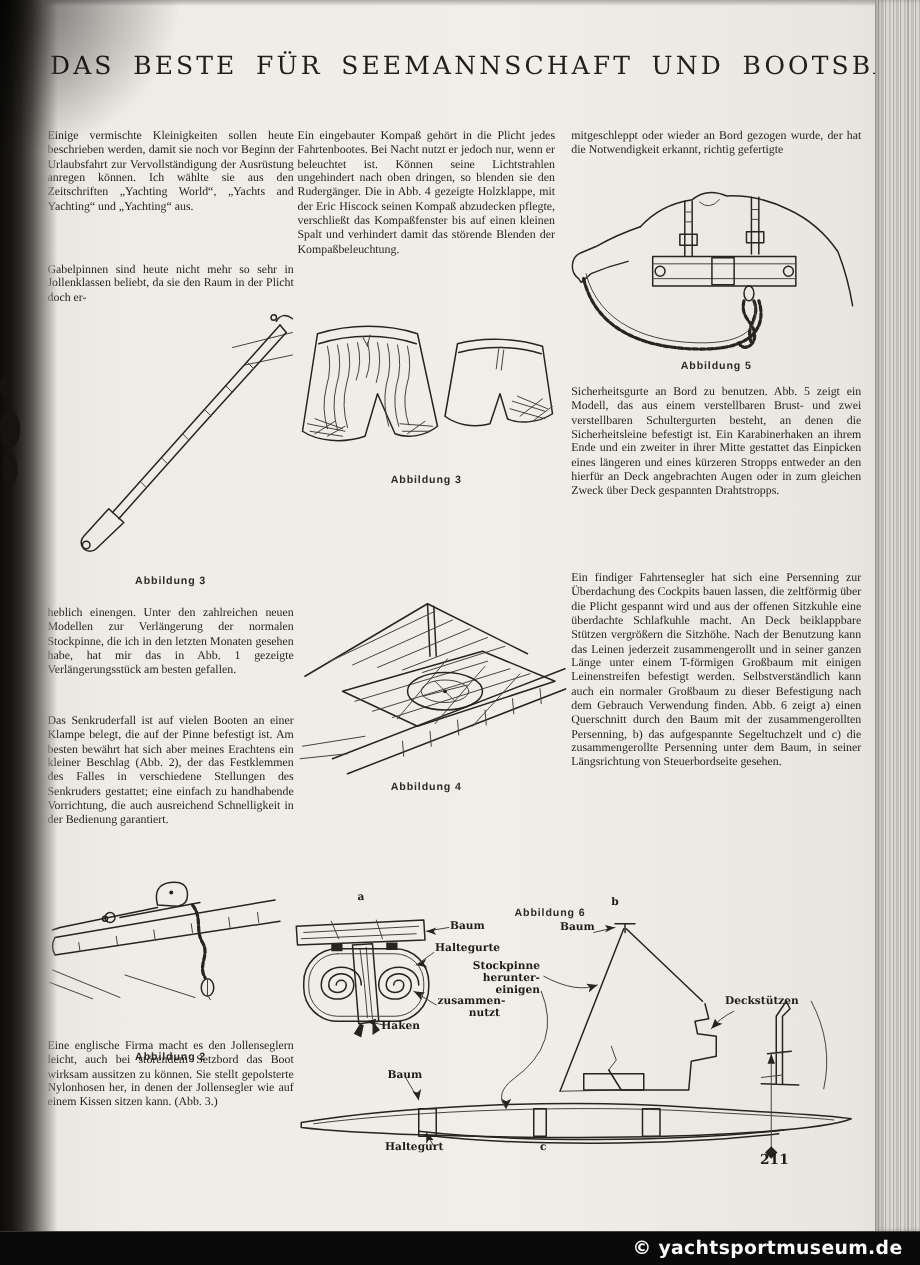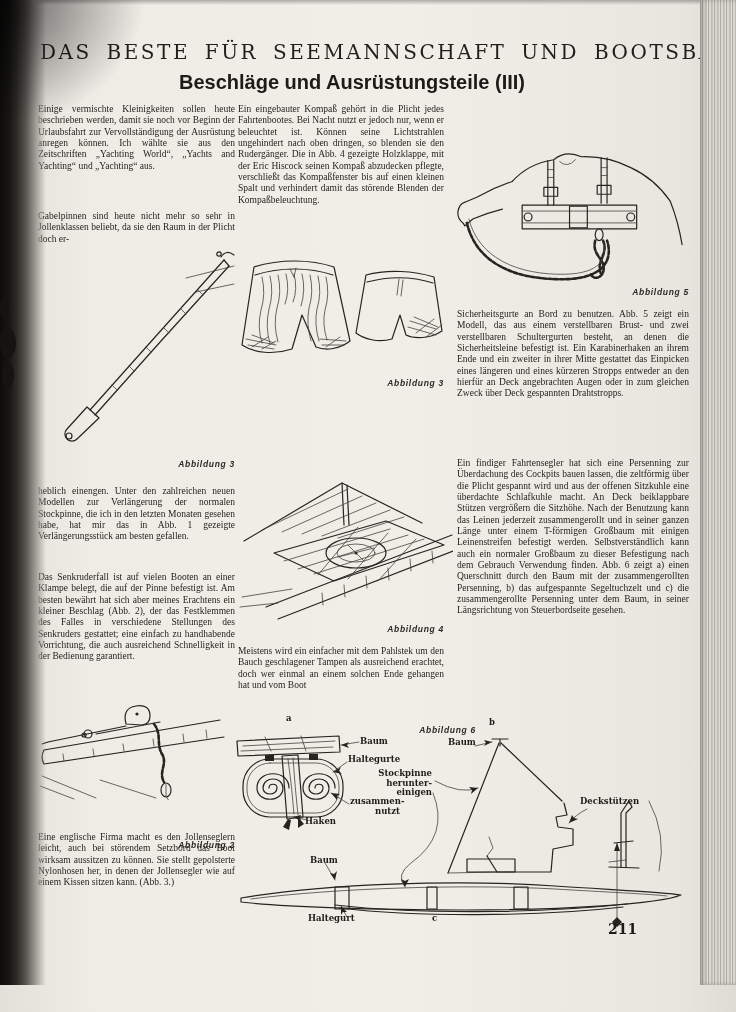--- a/index.html
+++ b/index.html
@@ -24,39 +24,38 @@
   #title{left:40px;top:40px;width:624px;text-align:center;white-space:nowrap;
          font-family:"DejaVu Serif","Liberation Serif",serif;font-size:20px;color:#211f1c;
          letter-spacing:2.5px;word-spacing:6px;}
   #subtitle{left:40px;top:71px;width:624px;text-align:center;
          font-family:"Liberation Sans","DejaVu Sans",sans-serif;font-weight:bold;font-size:20px;color:#1c1b19;}
   .body-text{font-size:9.5px;line-height:11.35px;text-align:justify;color:#201e1b;}
   .col-l{left:38px;width:197px;}
   .col-m{left:238px;width:206px;}
   .col-r{left:457px;width:232px;}
   .caption{font-family:"Liberation Sans","DejaVu Sans",sans-serif;font-weight:bold;font-size:8.5px;
-         letter-spacing:.7px;color:#2b2a27;text-align:right;font-style:italic;}
+         letter-spacing:.7px;color:#2b2a27;text-align:center;}
   .fig-label{font-family:"DejaVu Serif","Liberation Serif",serif;font-weight:bold;font-size:8.5px;
          line-height:9.5px;color:#1d1c19;white-space:nowrap;}
   .fig-label.rt{text-align:right;white-space:normal;}
-  #page-num{left:608px;top:921px;font-weight:bold;font-size:14px;color:#1c1b19;
+  #page-num{left:608px;top:921px;font-weight:bold;font-size:11px;color:#1c1b19;
          font-family:"DejaVu Serif",serif;}
   svg{display:block;}
   .ink{stroke:#26241f;fill:none;stroke-width:1.2;stroke-linecap:round;stroke-linejoin:round;}
   .ink-thin{stroke:#45433e;fill:none;stroke-width:.8;stroke-linecap:round;}
   .ink-fill{fill:#26241f;stroke:none;}
   .rope{stroke:#26241f;fill:none;stroke-width:2.6;stroke-dasharray:4 2;stroke-linecap:round;}
 </style>
 </head>
 <body>
 
 <div id="scan">
 
   <div id="title" class="abs">DAS BESTE FÜR SEEMANNSCHAFT UND BOOTSBAU</div>
-  <div id="subtitle" class="abs">Beschläge und Ausrüstungsteile (III)</div>
 
   <div class="abs body-text col-l" style="top:104px">Einige vermischte Kleinigkeiten sollen heute beschrieben werden, damit sie noch vor Beginn der Urlaubsfahrt zur Vervollständigung der Ausrüstung anregen können. Ich wählte sie aus den Zeitschriften „Yachting World“, „Yachts and Yachting“ und „Yachting“ aus.</div>
   <div class="abs body-text col-l" style="top:211px">Gabelpinnen sind heute nicht mehr so sehr in Jollenklassen beliebt, da sie den Raum in der Plicht doch er-</div>
 
   <div class="abs col-l" style="top:250px;height:205px">
     <svg width="197" height="205" viewBox="0 0 197 205">
       <path class="ink-thin" d="M148 28 L196 16 M158 42 L196 34"></path>
       <path class="ink" d="M186 10 L118 86 L52 160"></path>
       <path class="ink" d="M191 16 L123 91 L57 165"></path>
       <path class="ink" d="M186 10 L191 16 M183 7 q5 -8 13 -2"></path>
@@ -120,22 +119,22 @@
       <path class="ink-thin" d="M100 80 L136 71 M110 68 L126 84"></path>
       <circle class="ink-fill" cx="118" cy="76" r="1.5"></circle>
       <path class="ink" d="M6 64 L104 6 L184 46"></path>
       <path class="ink" d="M104 6 L106 48 M109 8 L111 48"></path>
       <path class="ink-thin" d="M24 53 L110 12 M44 55 L124 19 M64 57 L138 26 M84 59 L152 33 M100 61 L166 40"></path>
       <path class="ink-thin" d="M4 120 L54 112 M2 130 L40 126"></path>
     </svg>
   </div>
   <div class="abs caption col-m" style="top:624px">Abbildung 4</div>
 
-  <div class="abs body-text col-m" style="top:646px">Meistens wird ein einfacher mit dem Pahlstek um den Bauch geschlagener Tampen als ausreichend erachtet, doch wer einmal an einem solchen Ende gehangen hat und vom Boot</div>
-
+
+  <div class="abs body-text col-r" style="top:104px">mitgeschleppt oder wieder an Bord gezogen wurde, der hat die Notwendigkeit erkannt, richtig gefertigte</div>
 
   <div class="abs col-r" style="top:147px;height:137px">
     <svg width="232" height="137" viewBox="0 0 235 137">
       <path class="ink" d="M56 34 Q72 16 98 12 Q110 2 126 9 Q152 8 176 20 Q200 31 216 54 Q224 74 228 98"></path>
       <path class="ink-thin" d="M104 14 Q112 21 120 12"></path>
       <path class="ink" d="M56 34 Q38 40 20 50 L8 55 M46 62 Q30 66 16 72 L8 79 M8 55 C0 58 -2 70 6 76 L8 79"></path>
       <path class="ink" d="M92 13 L92 58 M98 13 L98 58 M146 10 L146 56 M152 10 L152 56"></path>
       <path class="ink-thin" d="M92 22 l6 0 M92 30 l6 0 M146 20 l6 0 M146 28 l6 0"></path>
       <rect class="ink" x="88" y="40" width="14" height="9"></rect>
       <rect class="ink" x="142" y="38" width="14" height="9"></rect>
@@ -236,14 +235,17 @@
   <div id="page-num" class="abs">211</div>
 
   <div id="top-edge" class="abs"></div>
   <div id="page-edge" class="abs"></div>
   <div id="spine" class="abs"></div>
   <div id="corner-shadow" class="abs"></div>
   <div class="abs spine-blob" style="left:0;top:328px;width:16px;height:30px"></div>
   <div class="abs spine-blob" style="left:2px;top:362px;width:12px;height:26px"></div>
   <div class="abs spine-blob" style="left:0;top:300px;width:9px;height:18px"></div>
 
+  <div id="footer-bar" class="abs">
+    <span>© yachtsportmuseum.de</span>
+  </div>
 
 </div>
 
 </body></html>

